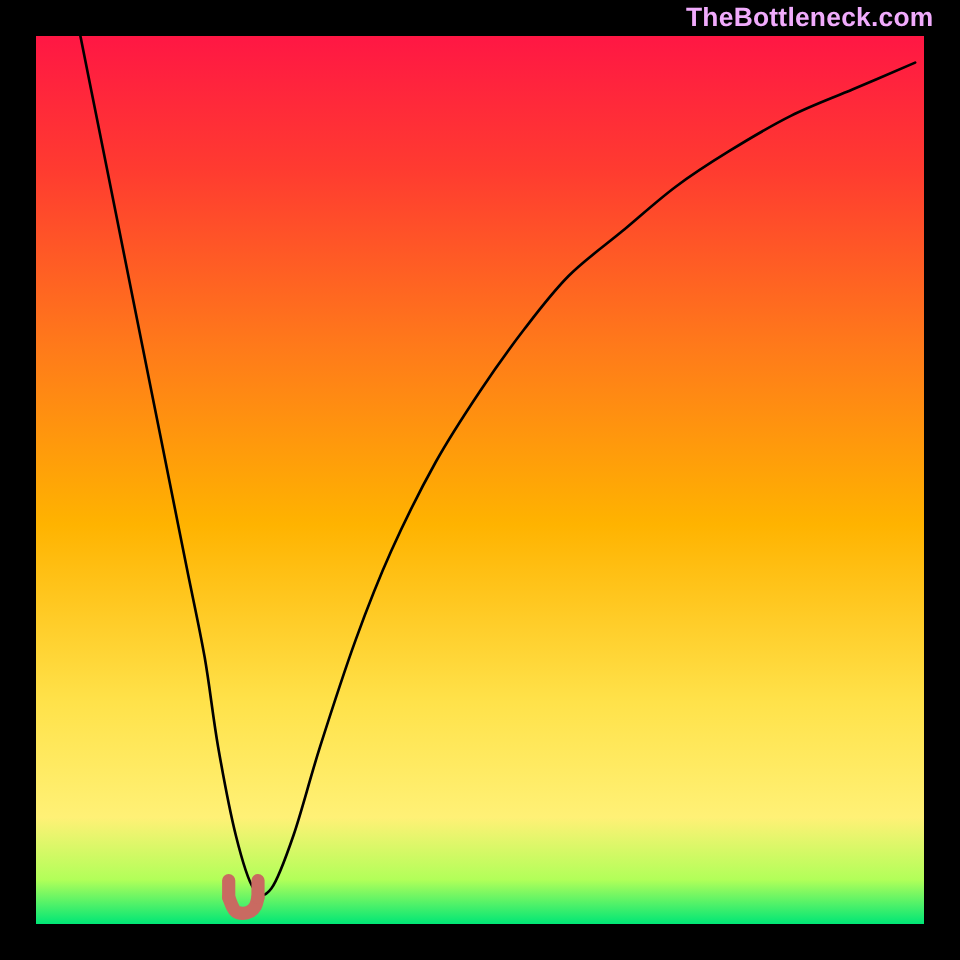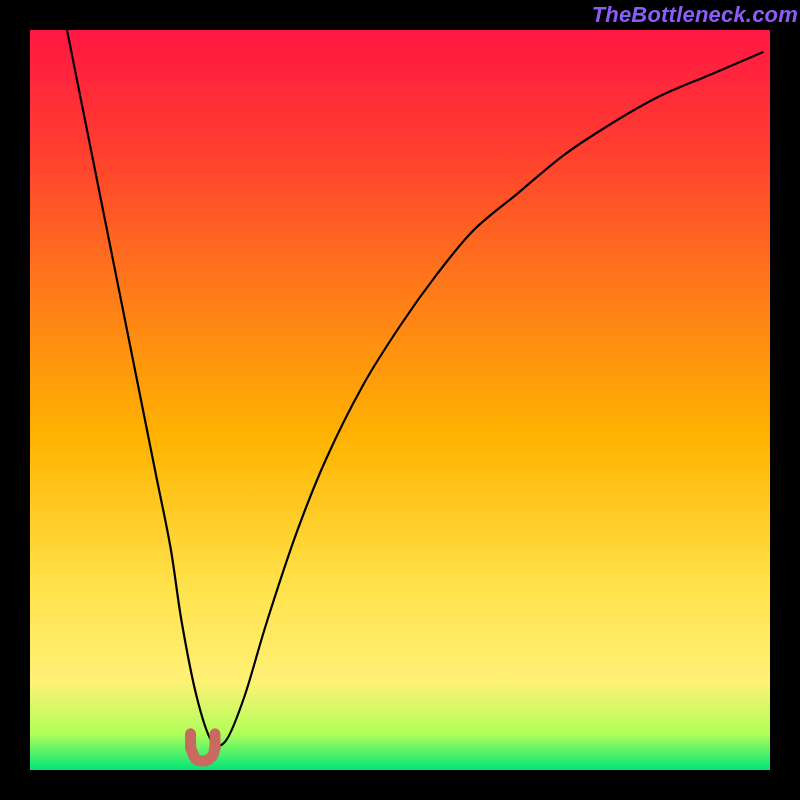--- a/index.html
+++ b/index.html
@@ -12,28 +12,27 @@
     font-family: Arial, Helvetica, sans-serif;
   }
   .stage {
     position: relative;
     width: 800px;
     height: 800px;
   }
   .watermark {
     position: absolute;
     top: 2px;
-    right: 2px;
-    color: #8b5cf6;
+    right: 22px;
+    color: #f0abfc;
     font-size: 22px;
     font-weight: 600;
     letter-spacing: 0.2px;
     z-index: 10;
     user-select: none;
-    font-style: italic;
   }
   svg { display: block; }
 </style>
 </head>
 <body>
 
 <div class="stage">
   <div class="watermark">TheBottleneck.com</div>
   <svg id="chart-svg" width="800" height="800" viewBox="0 0 800 800">
     <defs>

